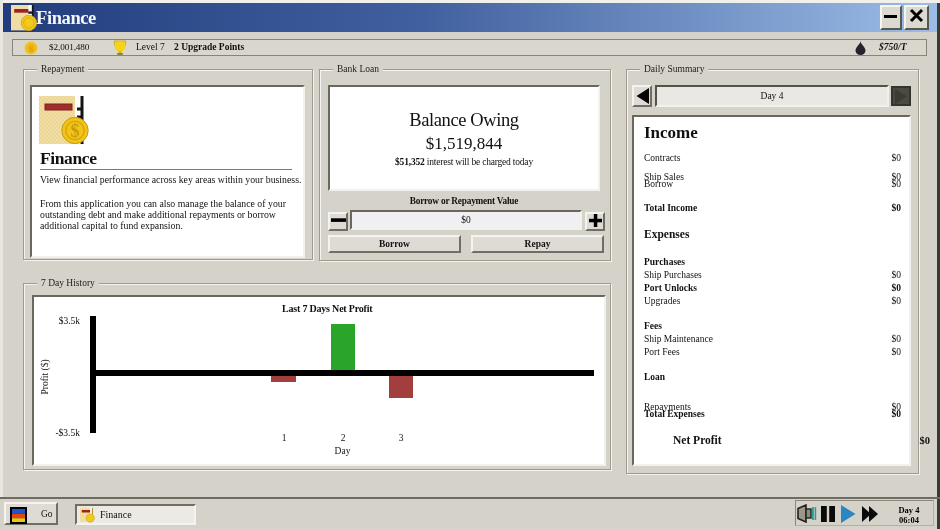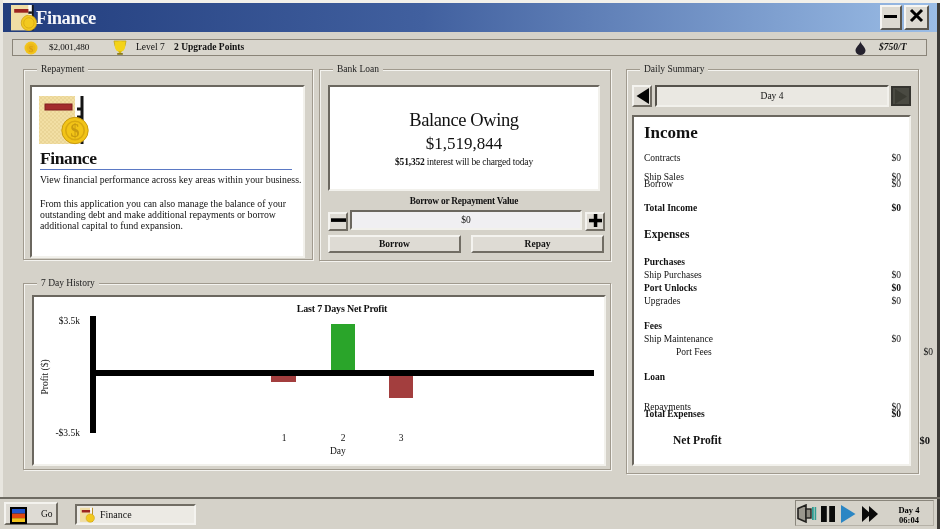--- a/index.html
+++ b/index.html
@@ -117,36 +117,36 @@
       <rect x="0" y="4.8" width="13" height="3.5" fill="#000"></rect>
       <rect x="4.8" y="0" width="3.5" height="13" fill="#000"></rect>
     </svg></div>
 <div class="btn" style="left:328px; top:235px; width:133px; height:18px; font-size:9.5px; font-weight:bold; padding-top:2px;">Borrow</div>
 <div class="btn" style="left:471px; top:235px; width:133px; height:18px; font-size:9.5px; font-weight:bold; padding-top:2px;">Repay</div>
 
 <div class="fs" style="left:23px; top:283px; width:588px; height:187px;">
   <div class="lg">7 Day History</div>
 </div>
 <div class="sunken abs" style="left:32px; top:295px; width:574px; height:171px;"></div>
-<div class="abs" style="left:282px; top:302.5px; width:120px; text-align:center; font-size:10px; letter-spacing:-0.2px; font-weight:bold;">Last 7 Days Net Profit</div>
+<div class="abs" style="left:282px; top:302.5px; width:120px; font-size:10px; letter-spacing:-0.2px; font-weight:bold;">Last 7 Days Net Profit</div>
 
 <div class="abs" style="left:90px; top:316px; width:6px; height:117px; background:#000;"></div>
 <div class="abs" style="left:90px; top:370px; width:504px; height:6px; background:#000;"></div>
 
 <div class="abs" style="left:271px; top:376px; width:25px; height:6px; background:#a33e3e;"></div>
 <div class="abs" style="left:331px; top:324px; width:24px; height:46px; background:#2aa52a;"></div>
 <div class="abs" style="left:389px; top:376px; width:24px; height:22px; background:#a33e3e;"></div>
 
 <div class="abs" style="left:30px; top:316px; width:50px; text-align:right; font-size:9.5px;">$3.5k</div>
 <div class="abs" style="left:24px; top:427.5px; width:56px; text-align:right; font-size:9.5px;">-$3.5k</div>
 <div class="abs" style="left:39.5px; top:398px; width:42px; text-align:center; font-size:9.5px; transform:rotate(-90deg); transform-origin:0 0;">Profit ($)</div>
 <div class="abs" style="left:279px; top:433px; width:10px; text-align:center; font-size:9.5px;">1</div>
 <div class="abs" style="left:338px; top:433px; width:10px; text-align:center; font-size:9.5px;">2</div>
 <div class="abs" style="left:396px; top:433px; width:10px; text-align:center; font-size:9.5px;">3</div>
-<div class="abs" style="left:330px; top:446px; width:25px; text-align:left; font-size:9.5px;">Day</div>
+<div class="abs" style="left:330px; top:446px; width:25px; text-align:center; font-size:9.5px;">Day</div>
 
 <div class="fs" style="left:626px; top:69px; width:293px; height:405px;">
   <div class="lg">Daily Summary</div>
 </div>
 <div class="btn" style="left:632px; top:85px; width:20px; height:22px;"><svg width="15" height="16" viewBox="0 0 15 16" style="margin-top:1px;">
       <path d="M14 0 L1.5 8 L14 16 Z" fill="#050505"></path>
     </svg></div>
 <div class="abs" style="left:655px; top:85px; width:234px; height:22px; background:#eae8e2; border:2px solid; border-color:#55524b #f2f1ec #f2f1ec #55524b; text-align:center; font-size:9.5px; padding-top:4px;">Day 4</div>
 <div class="abs" style="left:891px; top:86px; width:20px; height:20px; background:#4a4a42; border:2px solid #35342f;"><svg width="14" height="15" viewBox="0 0 14 15" style="margin:0.5px 0 0 1px;">
       <path d="M1 0 L13 7.5 L1 15 Z" fill="#3b3b33"></path>
@@ -158,21 +158,21 @@
 <div class="row" style="top:172px;">Ship Sales<span class="v2">$0</span></div>
 <div class="row" style="top:179px;">Borrow<span class="v2">$0</span></div>
 <div class="row" style="top:203px;"><b>Total Income</b><b class="v">$0</b></div>
 <div class="row" style="top:228px; font-size:11.5px;"><b>Expenses</b></div>
 <div class="row" style="top:257px;"><b>Purchases</b></div>
 <div class="row" style="top:270px;">Ship Purchases<span class="v2">$0</span></div>
 <div class="row" style="top:283px;font-weight:bold;">Port Unlocks<span class="v2">$0</span></div>
 <div class="row" style="top:296px;">Upgrades<span class="v2">$0</span></div>
 <div class="row" style="top:321px;"><b>Fees</b></div>
 <div class="row" style="top:334px;">Ship Maintenance<span class="v2">$0</span></div>
-<div class="row" style="top:347px;margin-left:32px;">Port Fees<span class="v2">$0</span></div>
+<div class="row" style="top:347px;">Port Fees<span class="v2">$0</span></div>
 <div class="row" style="top:372px;"><b>Loan</b></div>
 <div class="row" style="top:402px;">Repayments<span class="v2">$0</span></div>
 <div class="row" style="top:409px;"><b>Total Expenses</b><b class="v">$0</b></div>
 <div class="row" style="top:434px; font-size:11.5px;margin-left:29px;"><b>Net Profit</b><b class="v" style="font-size:10.5px; top:1px;">$0</b></div>
 
 <div class="abs" style="left:0; top:497px; width:940px; height:2px; background:#6e6b62;"></div>
 <div class="btn" style="left:4px; top:502px; width:54px; height:23px;">
   <svg style="position:absolute; left:4px; top:3px;" width="17" height="17" viewBox="0 0 17 17">
     <rect x="0" y="0" width="17" height="17" fill="#000"></rect>
     <rect x="2" y="2" width="13" height="4.6" fill="#2255cc"></rect>

